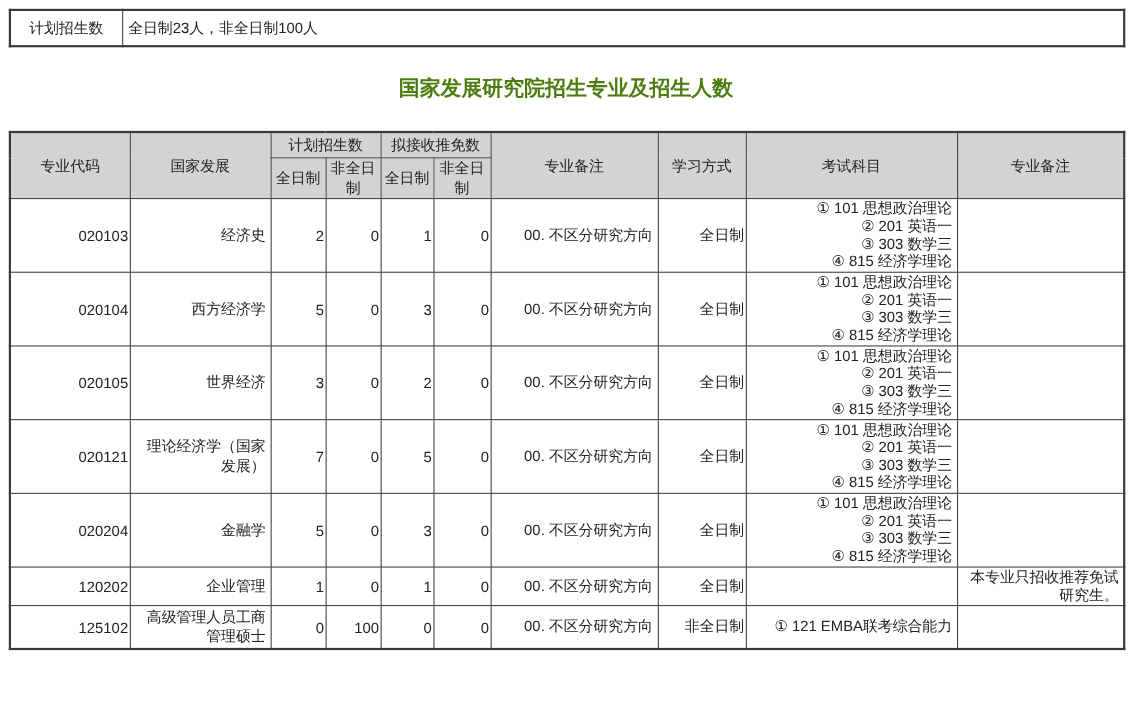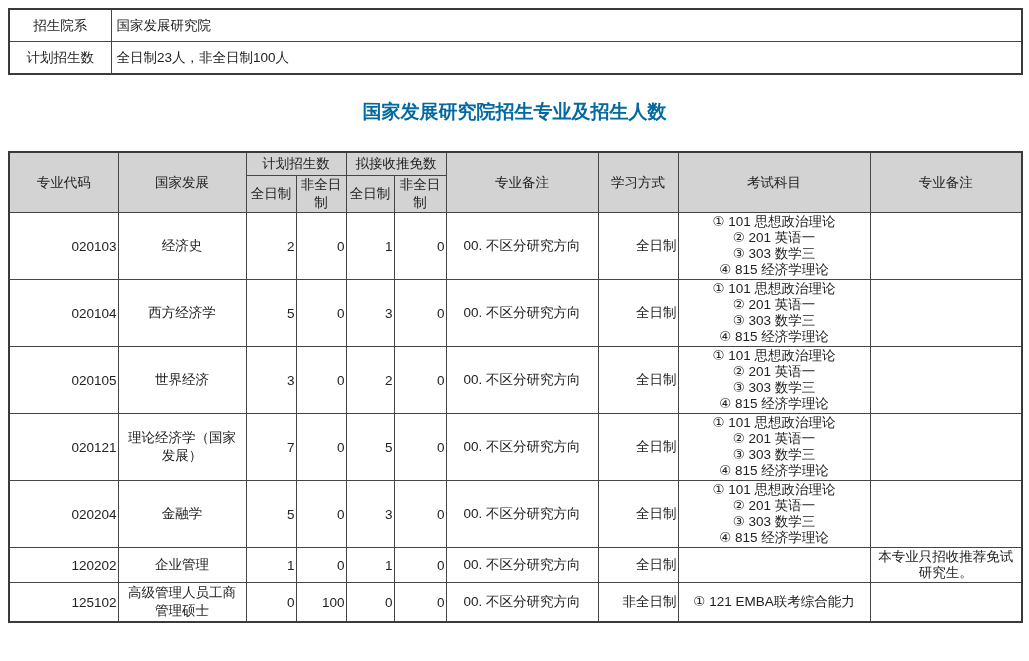--- a/index.html
+++ b/index.html
@@ -22,60 +22,56 @@
   }
   .info-table .lbl { text-align: center; }
   .info-table .val { text-align: left; padding: 0 5px; }
 
   
   .title {
     font-size: 19px;
     font-weight: bold;
     text-align: center;
     margin: 24px 0 26px 0;
-    color: #0369a1;
+    color: #4d7c0f;
   }
 
   
   .main-table { border: 2px solid #3a3a3a; }
   .main-table th, .main-table td {
     border: 1px solid #454545;
     font-size: 13.5px;
     overflow: hidden;
   }
   .main-table thead th {
     background: #d3d3d3;
     font-weight: normal;
     text-align: center;
     height: 22px;
     padding: 0 2px;
   }
   .r-tall  { height: 67px; }
   .r-short { height: 34px; margin-top: 17px; }
   .r-last  { height: 36px; }
   .c { text-align: right; }
-  .l { text-align: center; padding: 1px 4px; }
+  .l { text-align: right; padding: 1px 4px; }
   .exam-cell   { white-space: pre-line; line-height: 16px; vertical-align: middle; }
   .remark-cell { line-height: 16px; vertical-align: middle; }
 </style>
 </head>
 <body>
 
 <div class="page">
 
   <table class="info-table">
     <colgroup>
         <col style="width:102px">
         <col style="width:911px">
       </colgroup>
     <tbody>
-      <tr>
-        <td class="lbl">招生院系</td>
-        <td class="val">国家发展研究院</td>
-      </tr>
       <tr>
         <td class="lbl">计划招生数</td>
         <td class="val">全日制23人，非全日制100人</td>
       </tr>
     </tbody>
   </table>
 
   <div class="title">国家发展研究院招生专业及招生人数</div>
 
   <table class="main-table">

